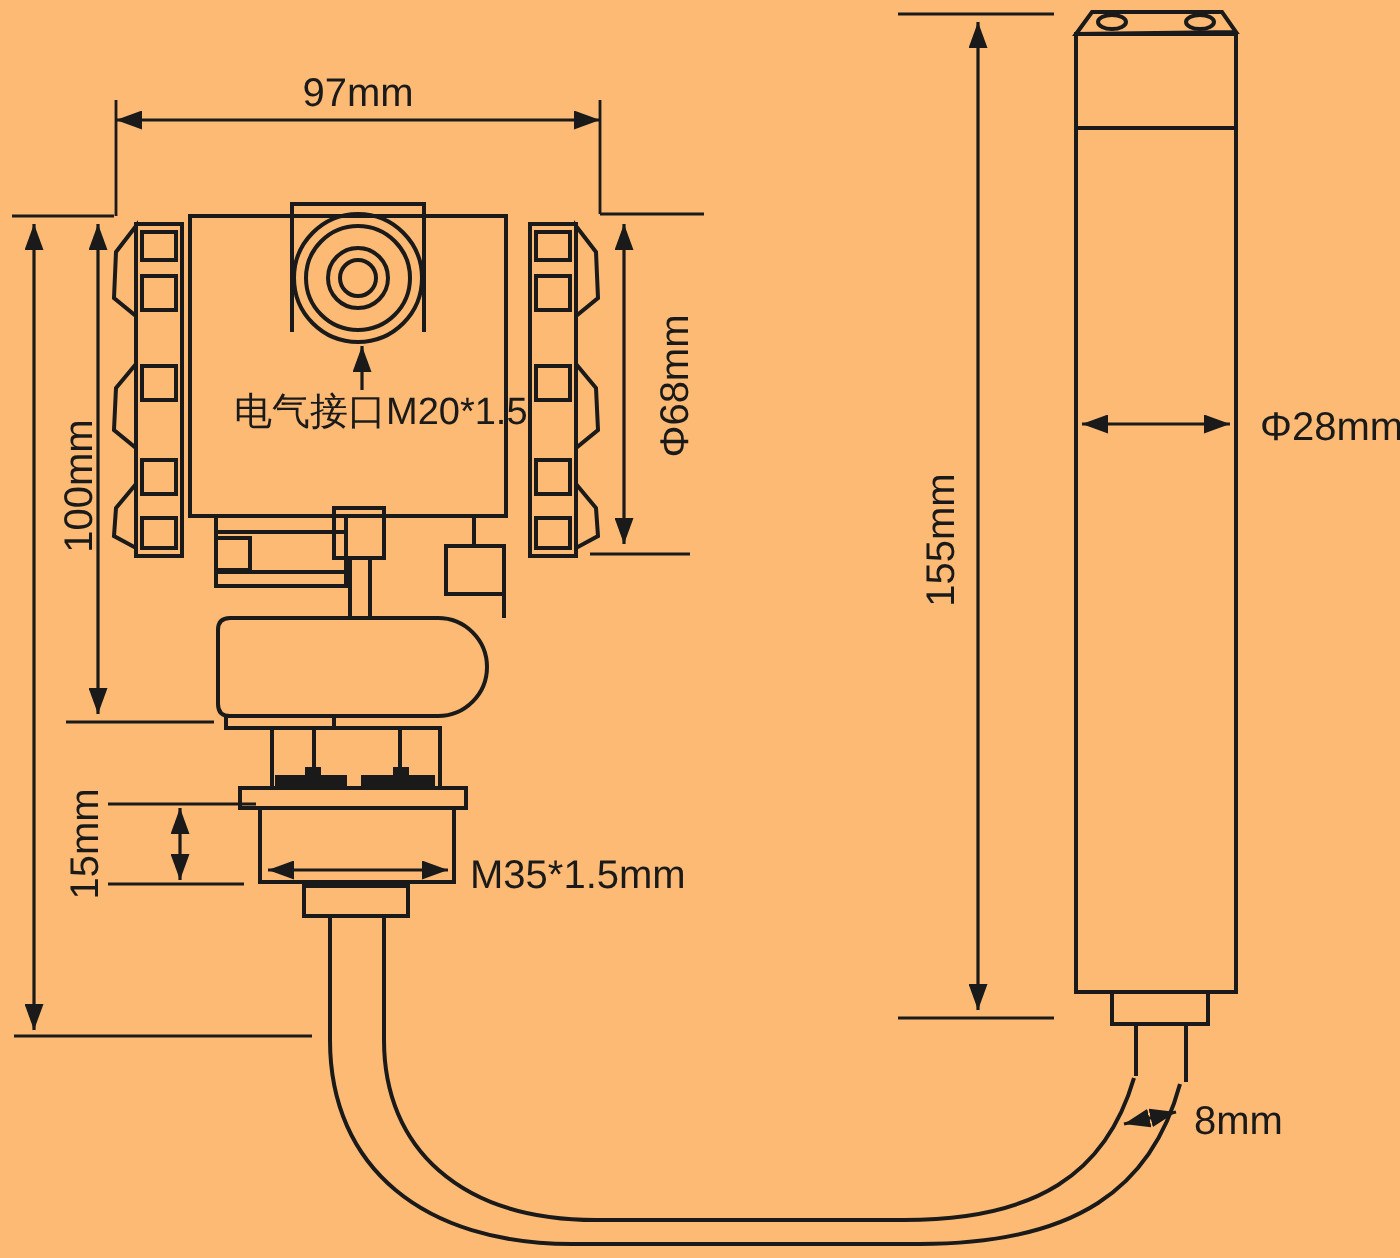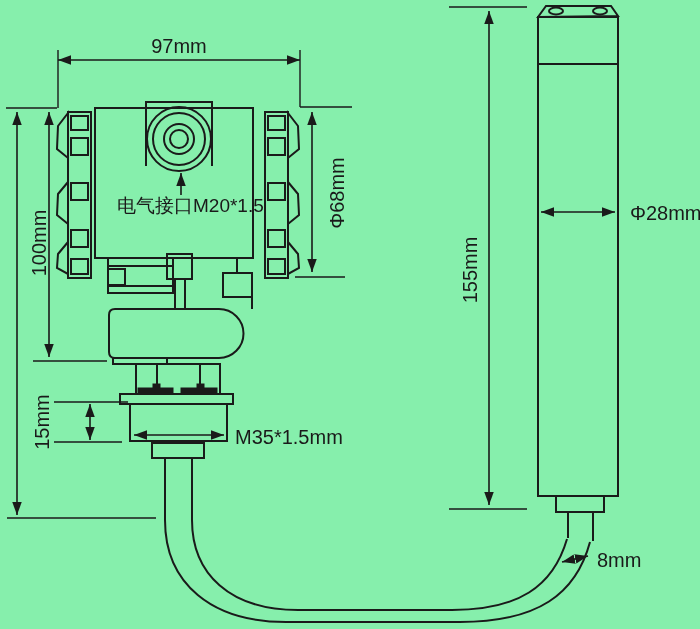--- a/index.html
+++ b/index.html
@@ -1,16 +1,16 @@
 <!DOCTYPE html>
 <html><head>
 <meta charset="utf-8">
 <style>
   html,body{margin:0;padding:0;background:#ffffff;}
-  .stage{position:relative;width:700px;height:629px;background:#86efac;overflow:hidden;
+  .stage{position:relative;width:700px;height:629px;background:#fdba74;overflow:hidden;
          font-family:"Liberation Sans","DejaVu Sans",sans-serif;}
   svg text{fill:#1a1a1a;stroke:none;font-family:"Liberation Sans","DejaVu Sans",sans-serif;}
   .dim-text{font-size:20px;}
   .cn-text{font-size:19px;}
   .shape{stroke:#1a1a1a;stroke-width:2;fill:none;stroke-linejoin:miter;}
   .shape-fill{stroke:#1a1a1a;stroke-width:1;fill:#1a1a1a;}
   .dim{stroke:#1a1a1a;stroke-width:1.6;fill:none;}
   .ext{stroke:#1a1a1a;stroke-width:1.4;fill:none;}
 </style>
 </head>

